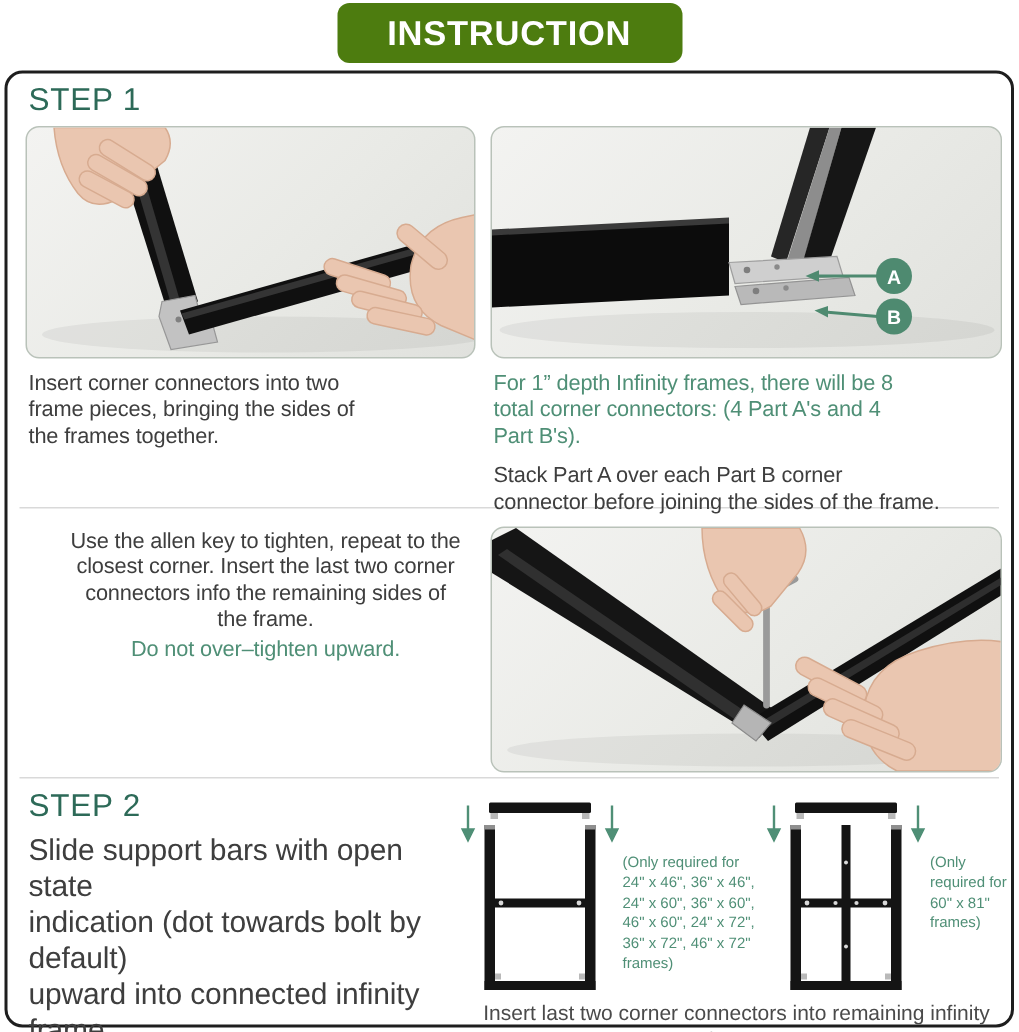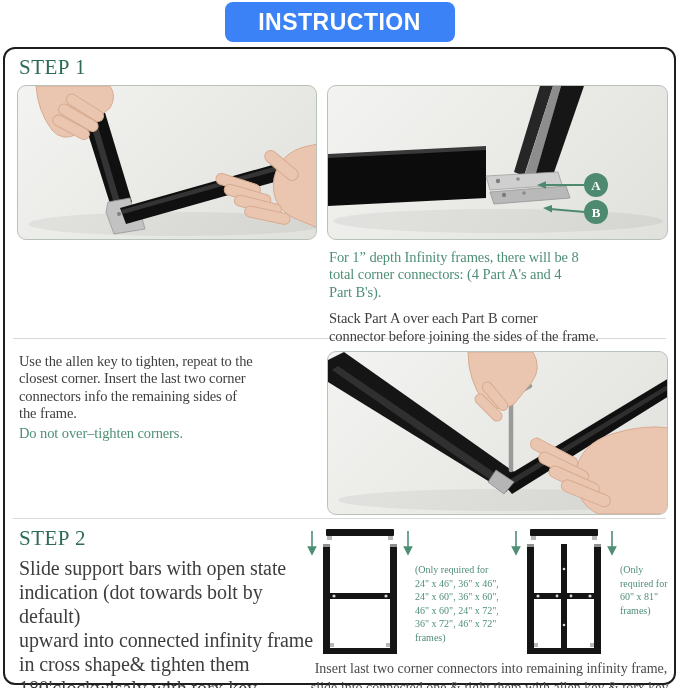--- a/index.html
+++ b/index.html
@@ -3,31 +3,31 @@
 <meta charset="utf-8">
 <style>
   html,body{margin:0;padding:0;}
   body{
     width:679px;height:688px;position:relative;background:#ffffff;
     font-family:"Liberation Sans","DejaVu Sans",sans-serif;color:#3e3e3e;
     overflow:hidden;
   }
   .header-badge{
     position:absolute;top:2px;left:50%;transform:translateX(-50%);
-    background:#3b82f6;color:#ffffff;border-radius:8px;
+    background:#4d7c0f;color:#ffffff;border-radius:8px;
     width:230px;height:40px;display:flex;align-items:center;justify-content:center;
     font-weight:bold;font-size:23px;letter-spacing:0.5px;
   }
   .main-box{
     position:absolute;top:47px;left:3px;width:669px;height:634px;
     border:2px solid #1e1e1e;border-radius:12px;background:#ffffff;
   }
-  .sec{box-sizing:border-box;padding:0 20px 0 12px;font-family:Liberation Serif, serif;}
+  .sec{box-sizing:border-box;padding:0 20px 0 12px;}
   .sec1{height:289px;padding-top:4px;}
-  .sec2{height:179px;padding-top:12px;}
+  .sec2{height:179px;padding-top:12px;text-align:center;}
   .sec3{height:163px;padding-top:5px;}
   hr.divider{border:none;border-top:1px solid #d9d9d9;margin:0 8px;}
   h2.step-title{
     margin:2px 0 5px 2px;font-size:21px;font-weight:500;
     color:#2d6a58;letter-spacing:0.5px;
   }
   .row{display:flex;gap:10px;}
   .col-left{width:300px;flex:none;}
   .col-right{width:341px;flex:none;}
   .photo{
@@ -94,20 +94,23 @@
             <g fill="#eac6b0" stroke="#d7ab90" stroke-width="1">
               <path d="M300,58 L300,142 L276,132 Q252,120 256,92 Q262,66 290,60 Z"></path>
               <rect x="200" y="86" width="46" height="11" rx="5.5" transform="rotate(18 200 86)"></rect>
               <rect x="208" y="97" width="48" height="11" rx="5.5" transform="rotate(16 208 97)"></rect>
               <rect x="218" y="108" width="48" height="11" rx="5.5" transform="rotate(14 218 108)"></rect>
               <rect x="228" y="119" width="46" height="11" rx="5.5" transform="rotate(12 228 119)"></rect>
               <rect x="252" y="62" width="40" height="12" rx="6" transform="rotate(40 252 62)"></rect>
             </g>
           </svg>
         </div>
+        <p class="body">Insert corner connectors into two
+frame pieces, bringing the sides of
+the frames together.</p>
       </div>
       <div class="col-right">
         <div class="photo">
           <svg width="341" height="153" viewBox="0 0 341 153">
             <ellipse cx="170" cy="135" rx="165" ry="12" fill="rgba(0,0,0,0.05)"></ellipse>
             <g>
               <polygon points="0,68 158,60 158,65 0,73" fill="#3a3a3a"></polygon>
               <polygon points="0,72 158,64 158,112 0,120" fill="#0c0c0c"></polygon>
             </g>
             <g>
@@ -150,21 +153,21 @@
 
   <hr class="divider">
 
   <section class="sec sec2">
     <div class="row">
       <div class="col-left">
         <p class="body">Use the allen key to tighten, repeat to the
 closest corner. Insert the last two corner
 connectors info the remaining sides of
 the frame.</p>
-        <p class="body green warning">Do not over–tighten corners.</p>
+        <p class="body green warning">Do not over–tighten upward.</p>
       </div>
       <div class="col-right">
         <div class="photo">
           <svg width="341" height="162" viewBox="0 0 341 162">
             <ellipse cx="175" cy="148" rx="165" ry="11" fill="rgba(0,0,0,0.05)"></ellipse>
             <g>
               <polygon points="0,8 16,0 192,124 178,140 0,30" fill="#151515"></polygon>
               <polygon points="4,18 10,14 180,130 174,136" fill="#303030"></polygon>
             </g>
             <g>

